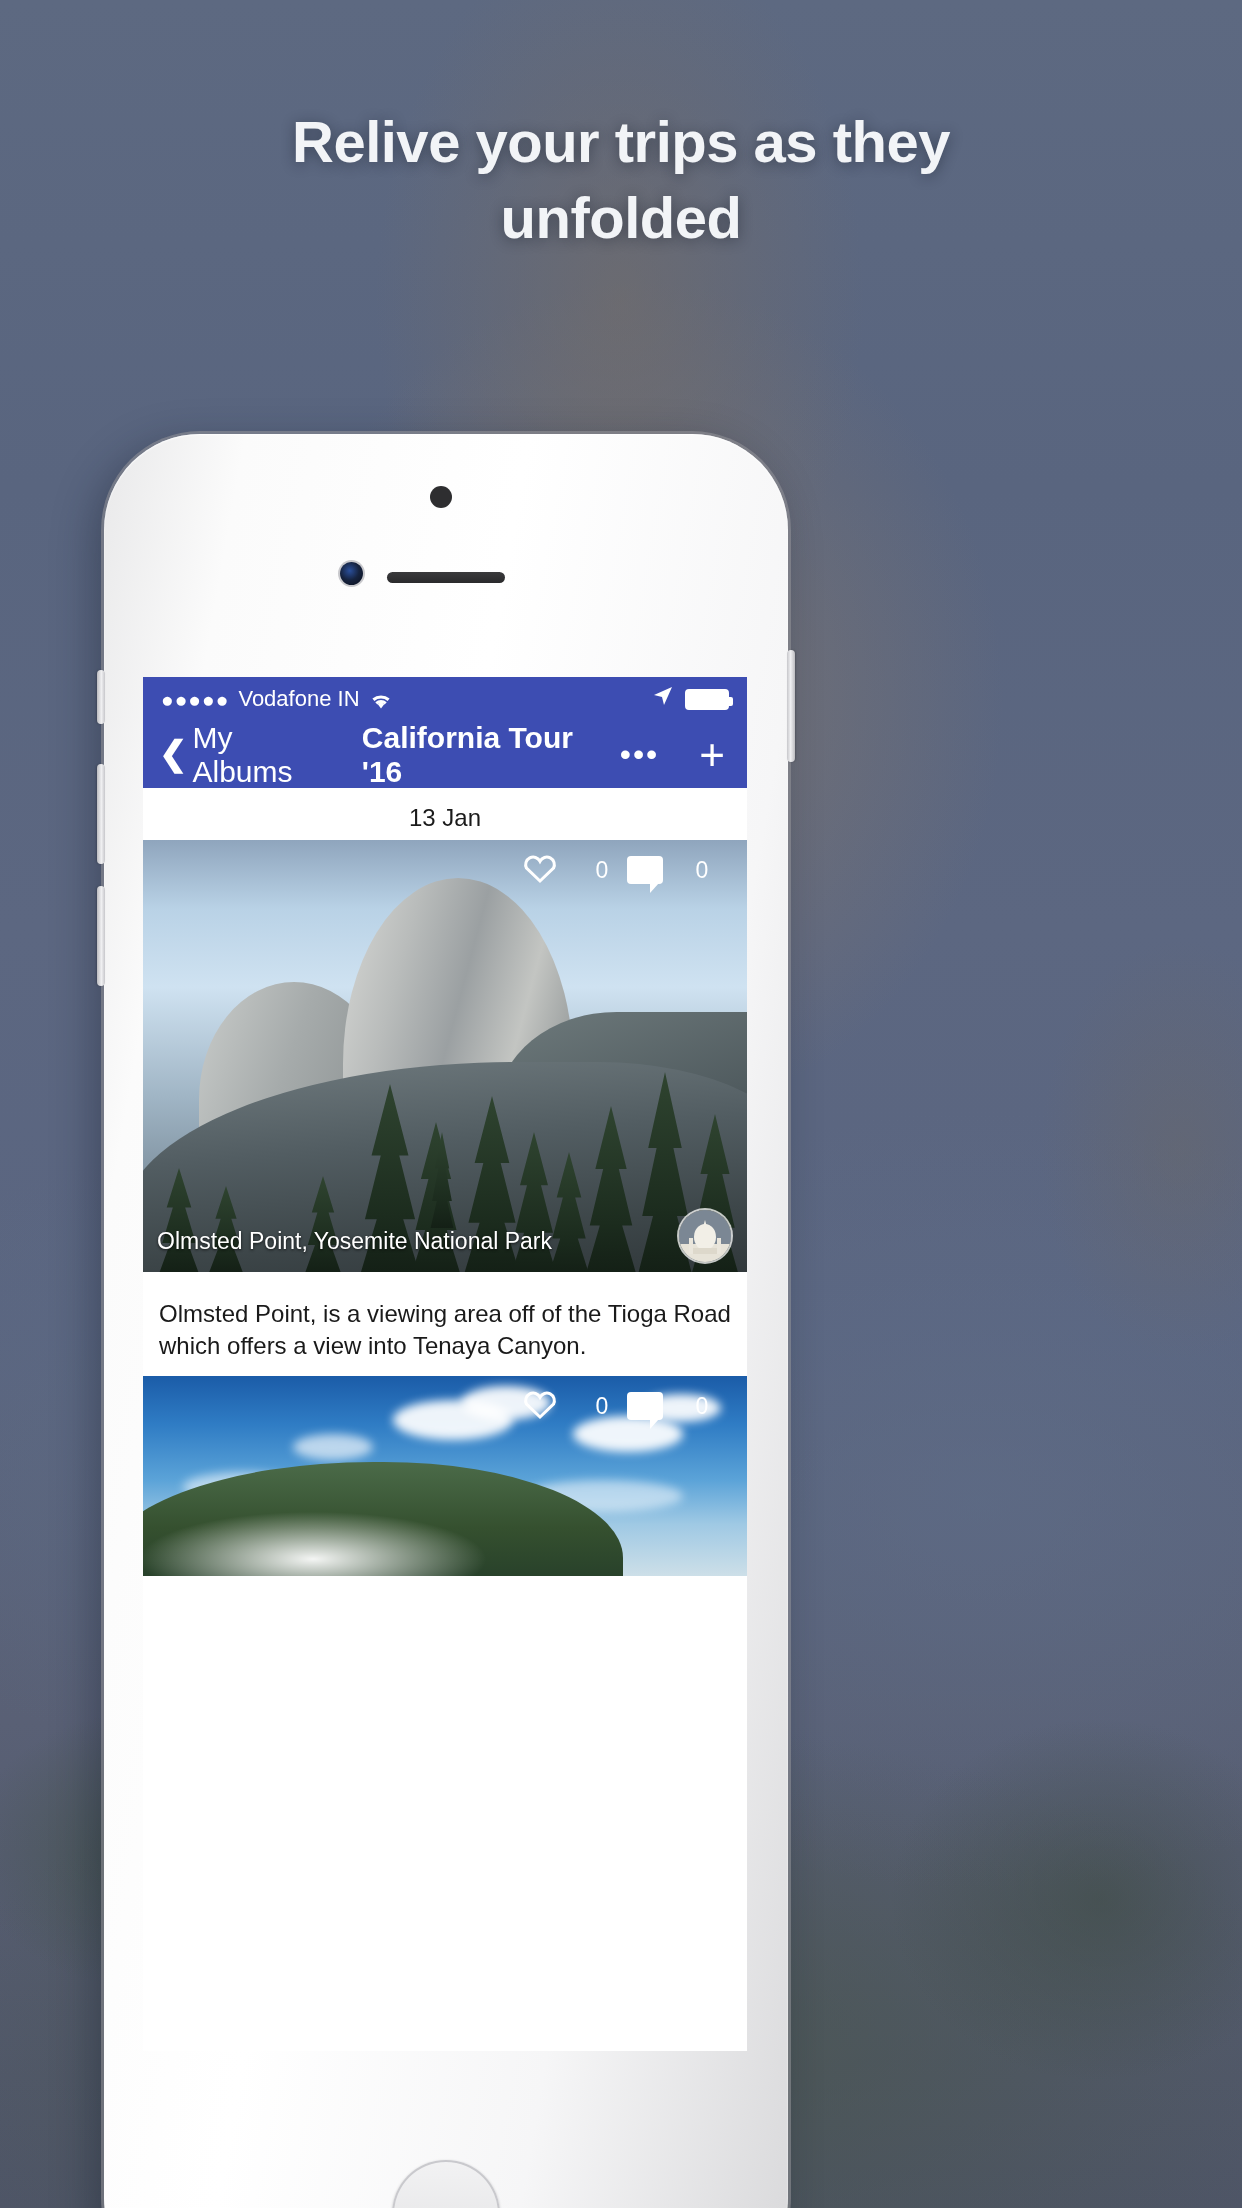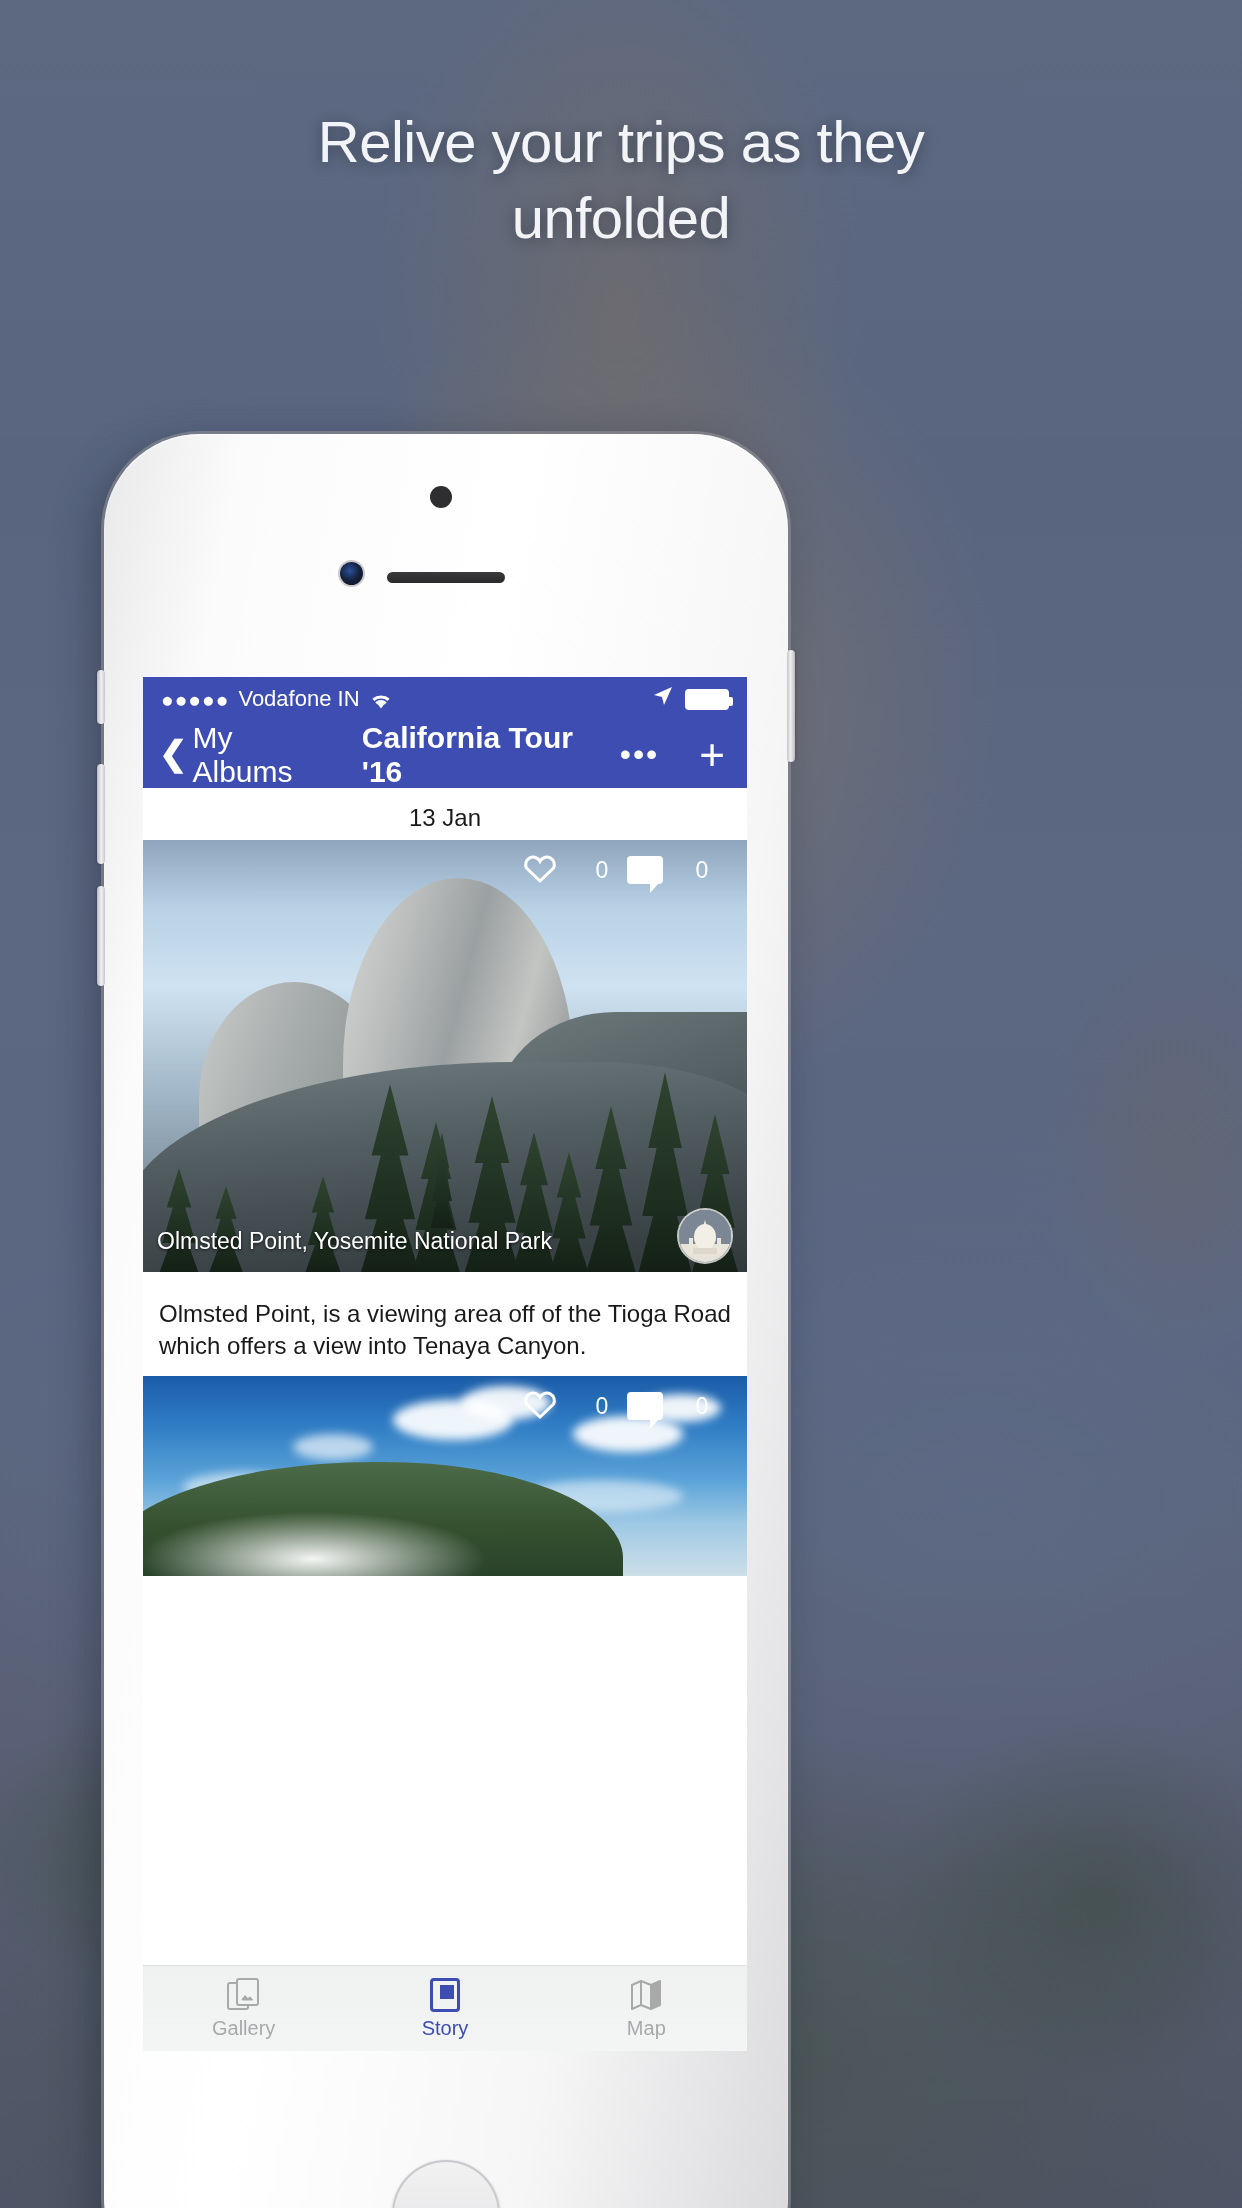--- a/index.html
+++ b/index.html
@@ -26,21 +26,21 @@
     background:
       radial-gradient(ellipse 260px 200px at 150px 1850px, rgba(60,78,60,.55), rgba(0,0,0,0) 70%),
       radial-gradient(ellipse 300px 260px at 1100px 1900px, rgba(58,72,60,.5), rgba(0,0,0,0) 70%),
       radial-gradient(ellipse 200px 300px at 1180px 1150px, rgba(110,104,96,.35), rgba(0,0,0,0) 70%);
   }
 
   
   #headline{
     position:absolute; top:104px; left:0; width:1242px;
     text-align:center; color:#f2f4f7;
-    font-size:58px; font-weight:normal; line-height:76px;
+    font-size:58px; font-weight:bold; line-height:76px;
     letter-spacing:-.5px;
     text-shadow:0 2px 14px rgba(20,26,40,.45);
   }
 
   
   #phone{
     position:absolute; left:104px; top:434px;
     width:684px; height:1860px;
     border-radius:96px;
     background:linear-gradient(100deg,#e9e9ea 0%,#fbfbfb 14%,#ffffff 42%,#f6f6f7 72%,#d9d9db 100%);
@@ -393,43 +393,17 @@
           <svg width="38" height="34" viewBox="0 0 38 34">
             <path d="M19 31 5.5 18.2a7.6 7.6 0 1 1 13.5-7 7.6 7.6 0 1 1 13.5 7z" fill="none" stroke="#fff" stroke-width="3"></path>
           </svg>
         </span>
         <span class="cnum">0</span>
         <span class="bubble"></span>
         <span class="cnum">0</span>
       </div>
     </div>
 
-    <div id="tab-bar">
-      <div class="tab inactive">
-        <span class="icon-gallery">
-            <i></i>
-            <i></i>
-            <i></i>
-          </span>
-        <span class="tab-label">Gallery</span>
-      </div>
-      <div class="tab active">
-        <span class="icon-story">
-            <i></i>
-          </span>
-        <span class="tab-label">Story</span>
-      </div>
-      <div class="tab inactive">
-        <span class="icon-map">
-          <svg width="32" height="34" viewBox="0 0 32 34">
-            <path d="M2 7 11 3v24l-9 4z" fill="none" stroke="#a9a9ab" stroke-width="2" stroke-linejoin="round"></path>
-            <path d="M11 3l10 4v24L11 27z" fill="none" stroke="#a9a9ab" stroke-width="2" stroke-linejoin="round"></path>
-            <path d="M21 7l9-4v24l-9 4z" fill="#a9a9ab" stroke="#a9a9ab" stroke-width="2" stroke-linejoin="round"></path>
-          </svg>
-        </span>
-        <span class="tab-label">Map</span>
-      </div>
-    </div>
 
   </div>
 
   <div id="home-button"></div>
 </div>
 
 </body></html>

